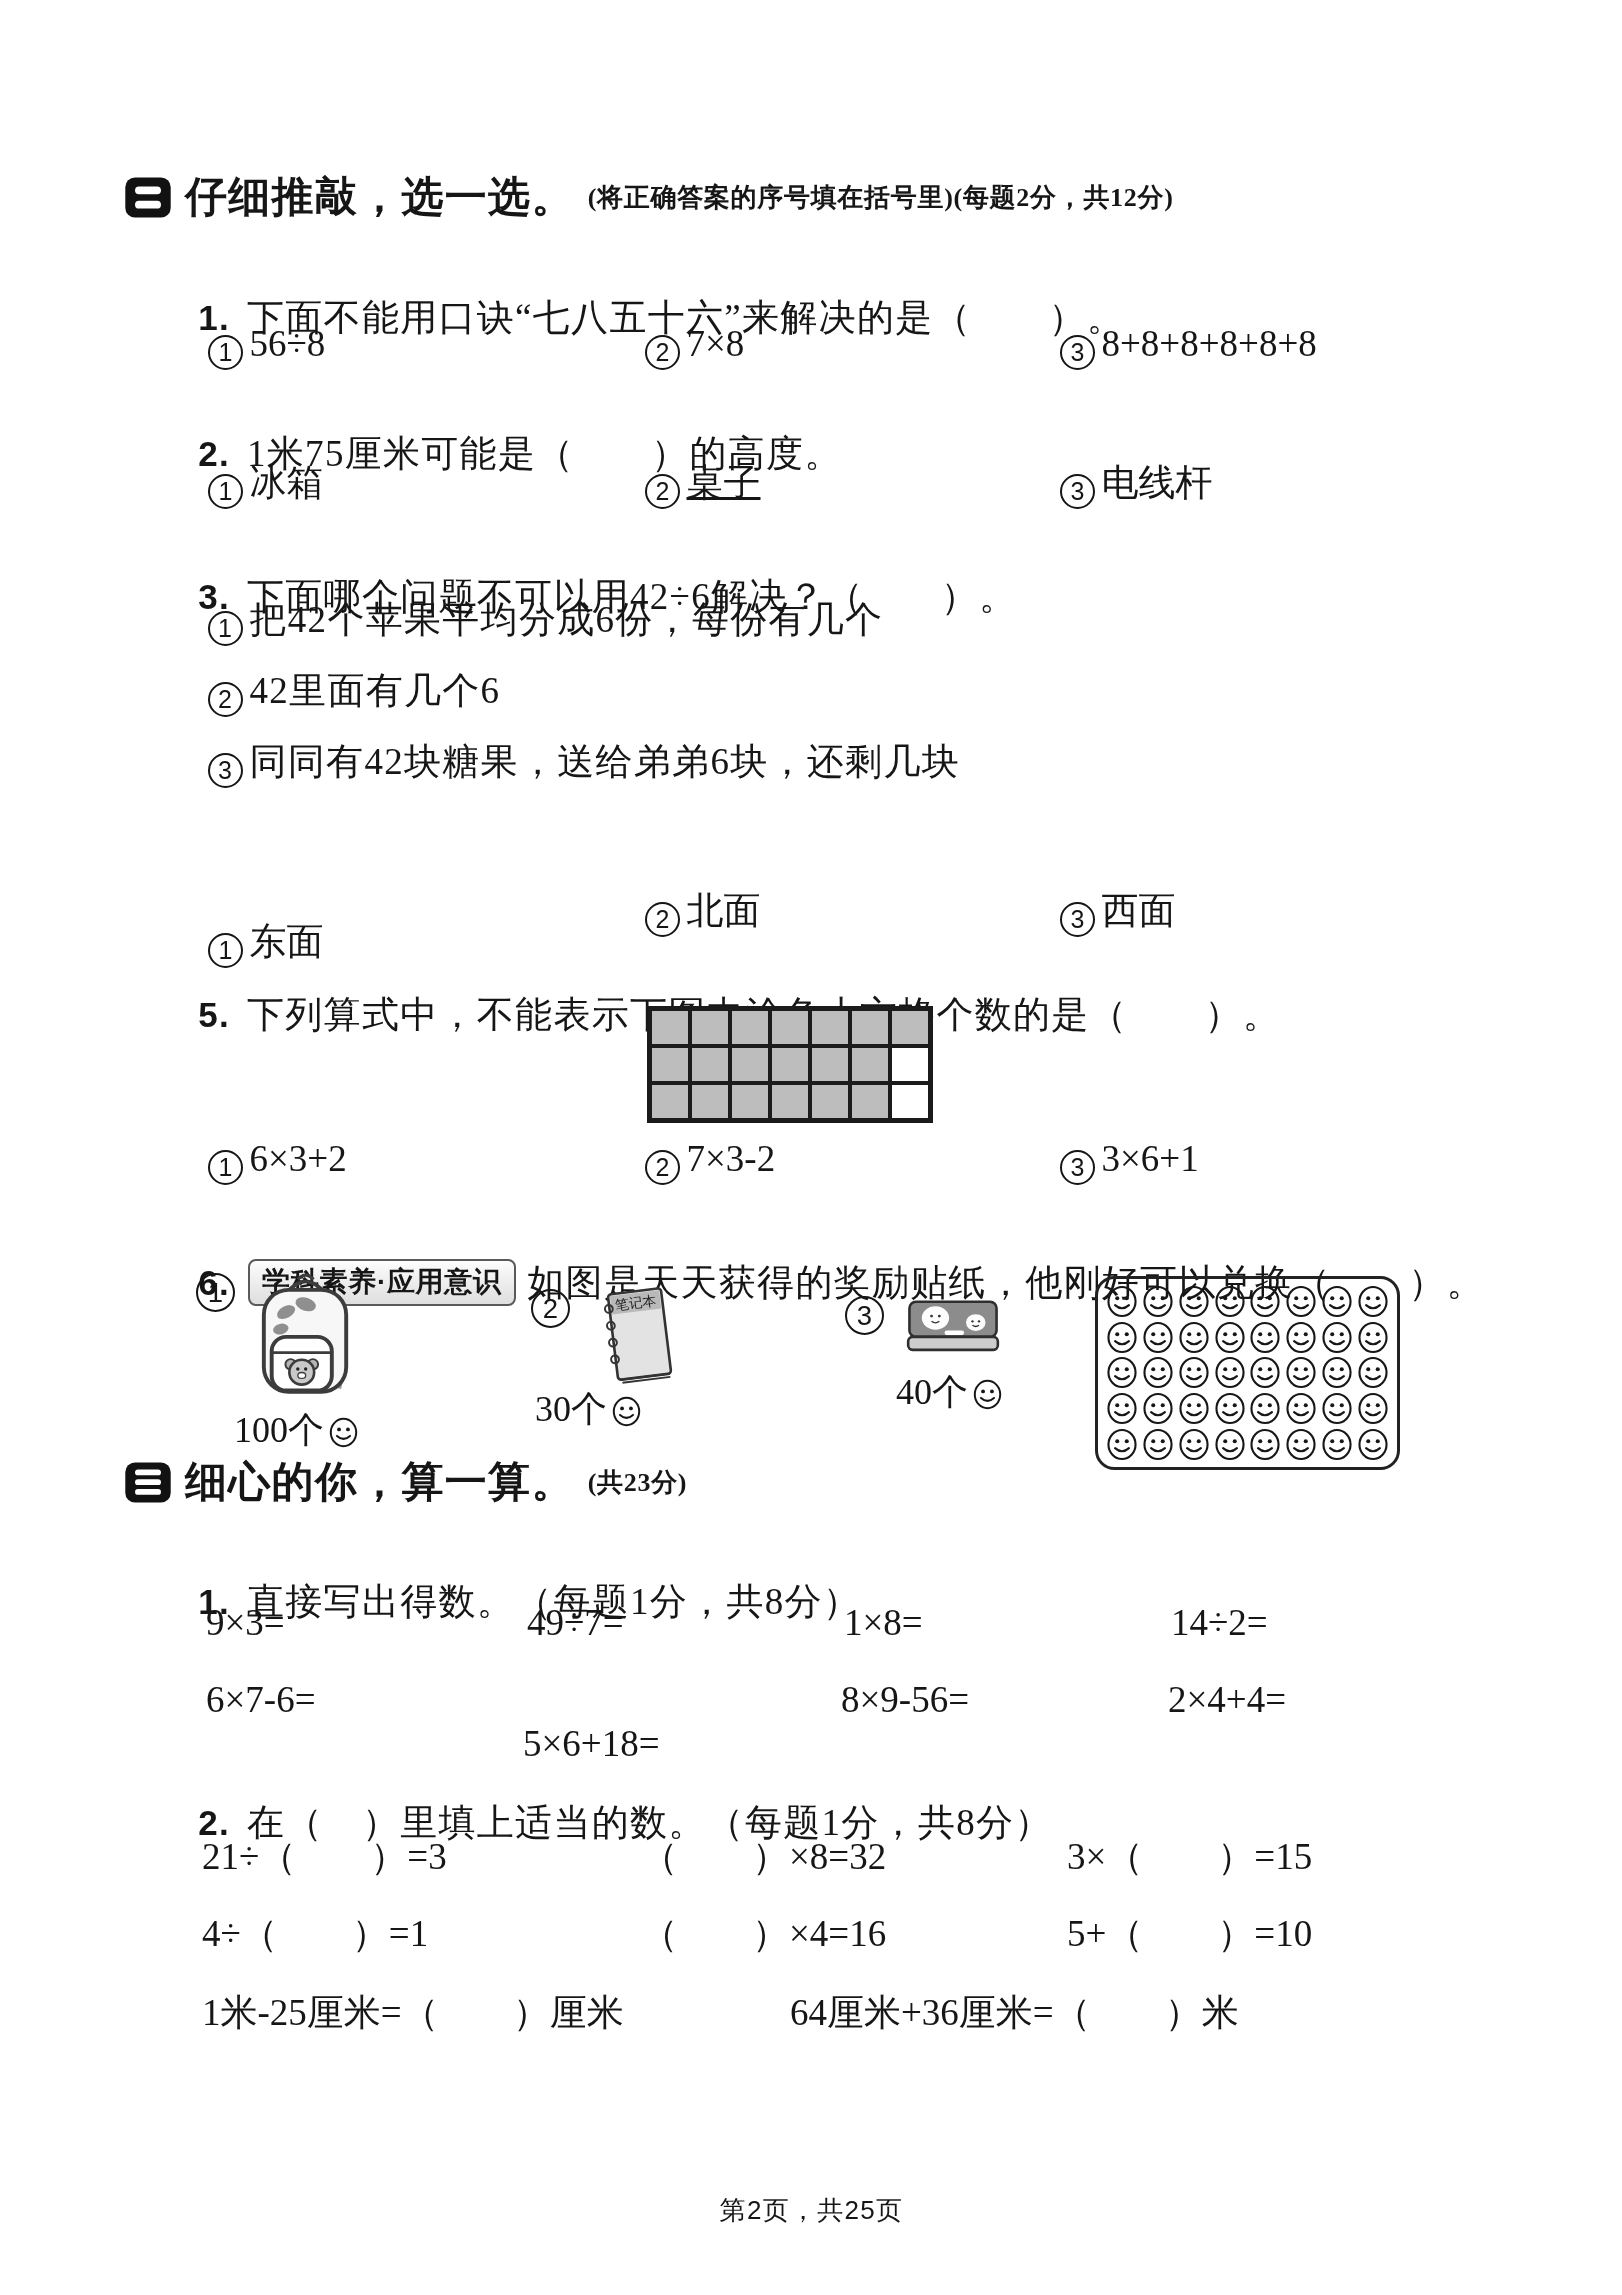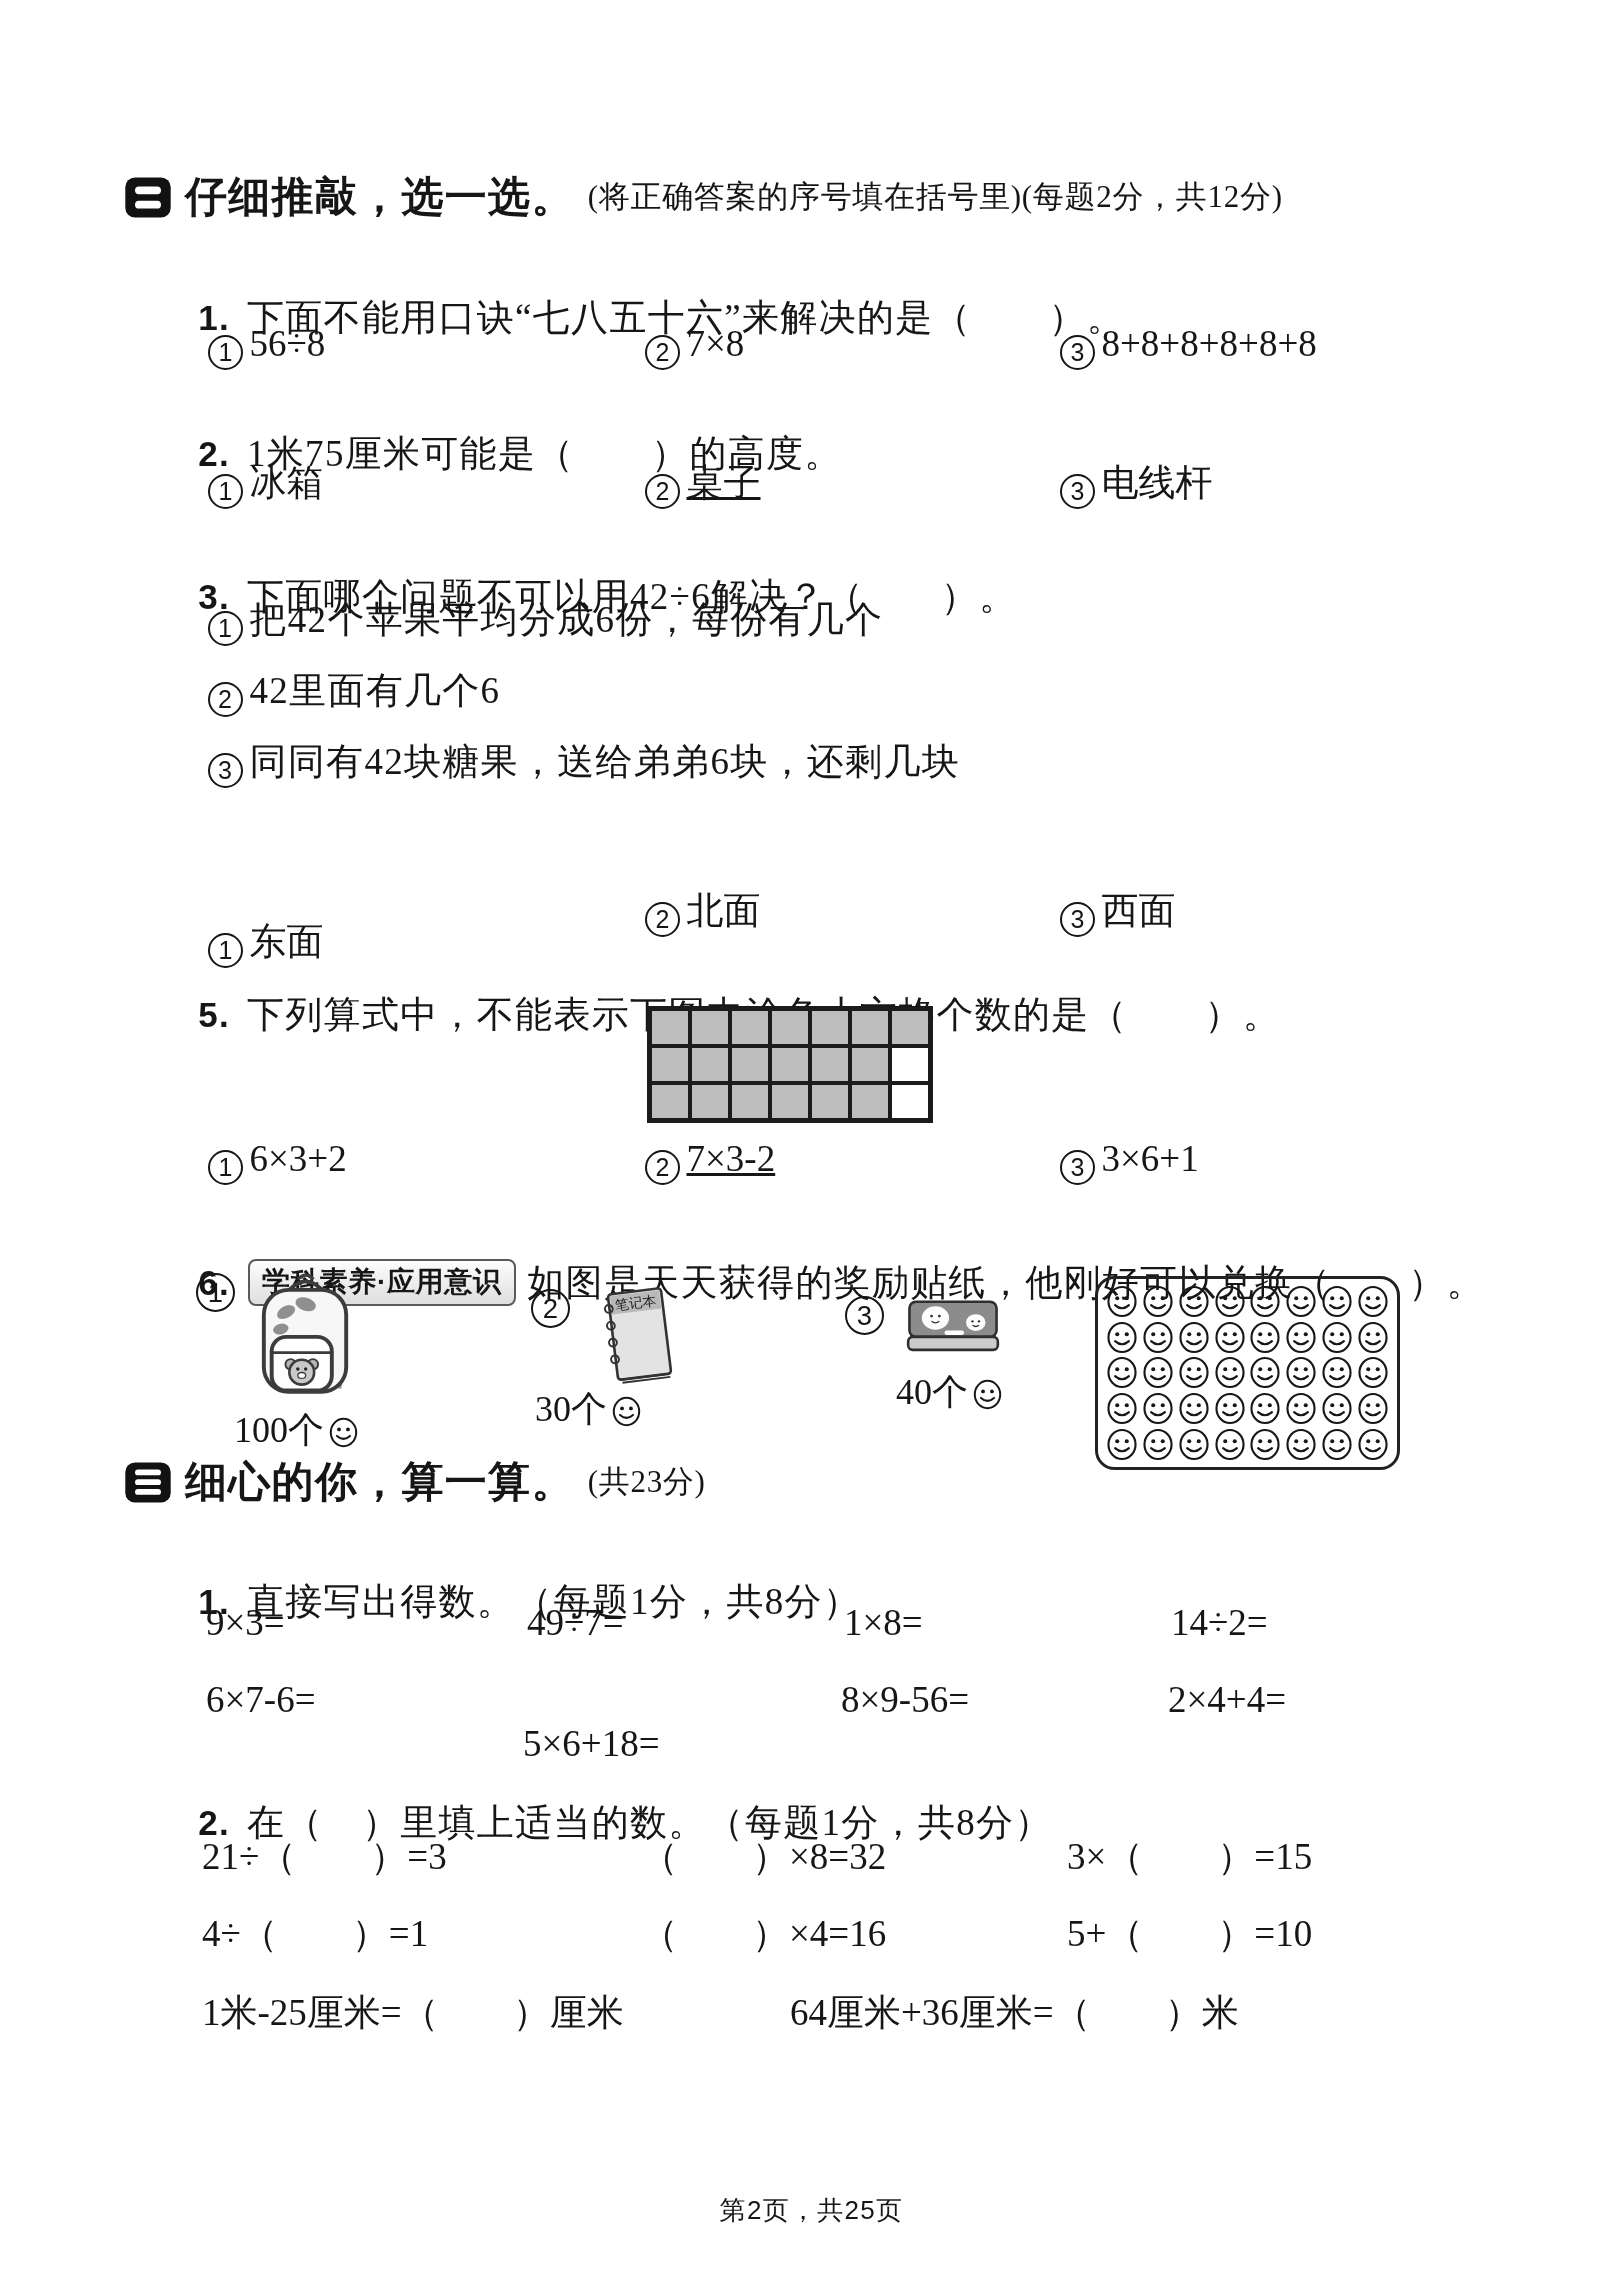--- a/index.html
+++ b/index.html
@@ -8,21 +8,21 @@
     width:1623px;height:2295px;
     background:#ffffff;
     font-family:"Liberation Serif", serif;
     color:#161616;
     overflow:hidden;
   }
   .line{position:absolute;font-size:37px;letter-spacing:1.3px;white-space:pre;}
   .qnum{font-family:"Liberation Sans", sans-serif;font-weight:700;font-size:35px;margin-right:17px;}
   .sec-header{position:absolute;display:flex;align-items:center;gap:13px;}
   .sec-title{font-family:"Liberation Sans", sans-serif;font-weight:700;font-size:42px;letter-spacing:1.3px;}
-  .sec-note{font-size:31px;letter-spacing:0.7px;}
+  .sec-note{font-size:26px;letter-spacing:0.7px;font-weight:bold;}
   .opt{position:absolute;font-size:37px;white-space:pre;}
   .cnum{
     display:inline-flex;align-items:center;justify-content:center;
     width:35px;height:35px;border:2px solid #161616;border-radius:50%;
     font-size:25px;font-family:"Liberation Sans", sans-serif;
     vertical-align:-5.2px;margin-right:6.5px;box-sizing:border-box;
   }
   .badge{
     display:inline-block;border:2px solid #5a5a5a;border-radius:7.9px;
     padding:2.6px 11.8px;margin:0 11.8px 0 1.3px;
@@ -121,21 +121,21 @@
       <div class="gcell" style="background: rgb(189, 189, 189);"></div>
       <div class="gcell" style="background: rgb(189, 189, 189);"></div>
       <div class="gcell" style="background: rgb(189, 189, 189);"></div>
       <div class="gcell" style="background: rgb(189, 189, 189);"></div>
       <div class="gcell" style="background: rgb(189, 189, 189);"></div>
       <div class="gcell" style="background: rgb(189, 189, 189);"></div>
       <div class="gcell"></div>
     </div>
   <div>
     <span class="opt" style="left:208px;top:1137px;"><span class="cnum">1</span><span>6×3+2</span></span>
-    <span class="opt" style="left:645px;top:1137px;text-decoration:underline;"><span class="cnum">2</span><span>7×3-2</span></span>
+    <span class="opt" style="left:645px;top:1137px;"><span class="cnum">2</span><span>7×3-2</span></span>
     <span class="opt" style="left:1060px;top:1137px;"><span class="cnum">3</span><span>3×6+1</span></span>
   </div>
 
   <div class="line" style="left:156px;top:1215px;">
     <span class="qnum">6.</span><span class="badge">学科素养·应用意识</span><span>如图是天天获得的奖励贴纸，他刚好可以兑换（　　）。</span>
   </div>
 
   <span class="mark" style="left:196px;top:1273px;"><span class="cnum">1</span></span>
   <svg class="item-img" style="left:252px;top:1265px;" width="108" height="134" viewBox="0 0 165 205">
     <path d="M52 44 Q82 6 112 44" fill="none" stroke="#3c3c3c" stroke-width="6"></path>

